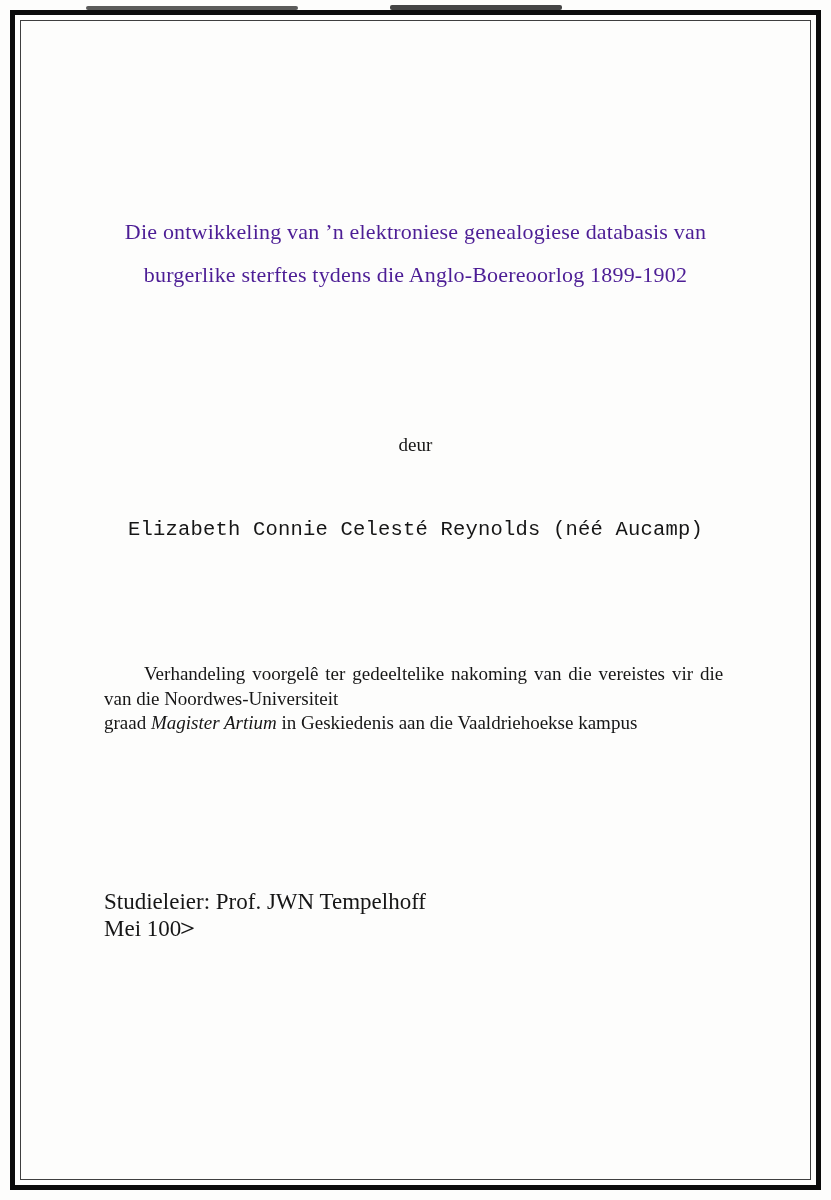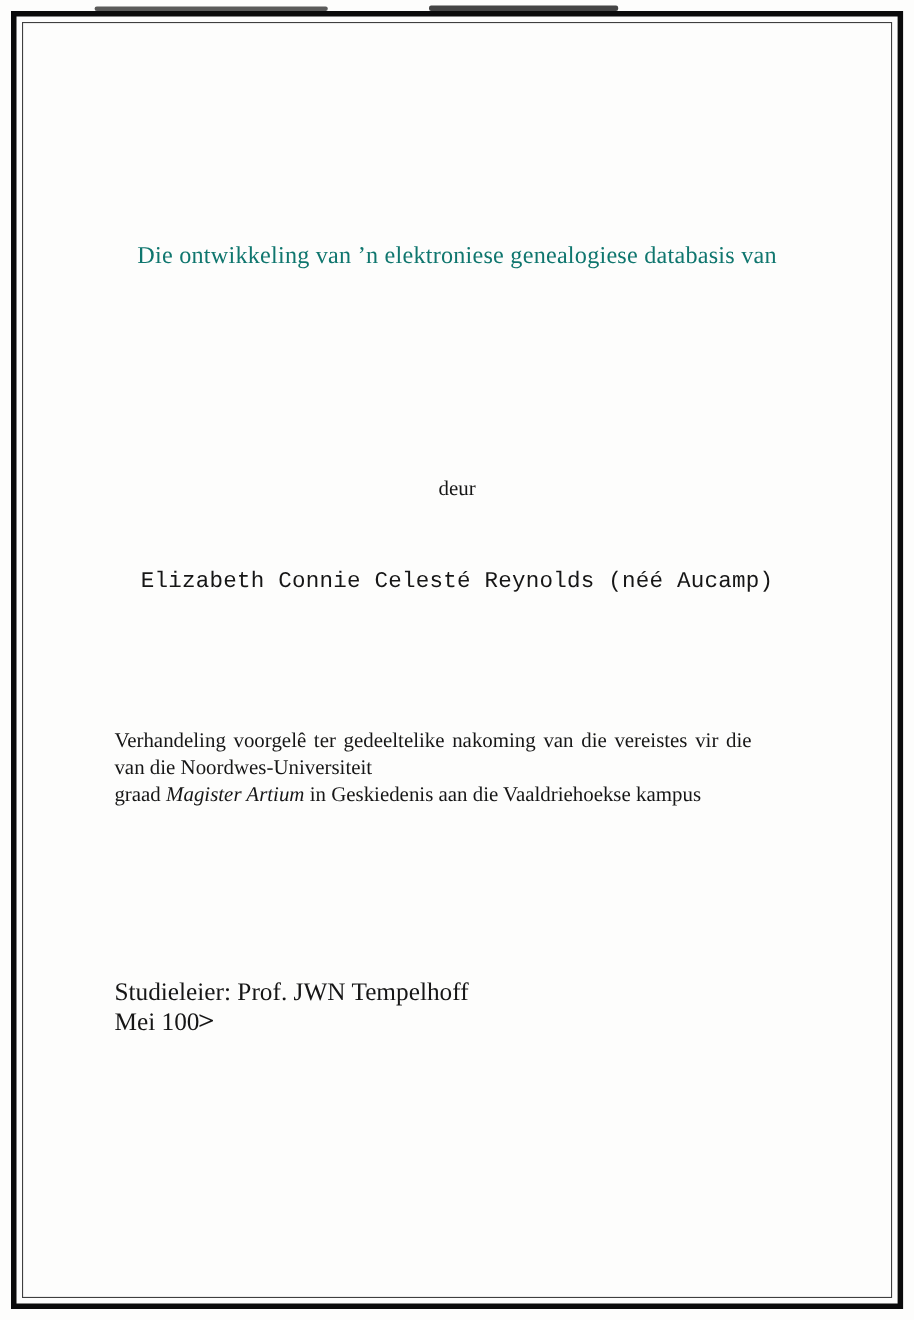--- a/index.html
+++ b/index.html
@@ -32,21 +32,21 @@
   .smudge-1 { left: 86px;  top: 6px; width: 212px; height: 4px; opacity: .75; }
   .smudge-2 { left: 390px; top: 5px; width: 172px; height: 5px; opacity: .85; }
 
   .thesis-title {
     position: absolute;
     left: 40px; right: 40px; top: 210px;
     text-align: center;
     font-size: 22px;
     line-height: 43px;
     letter-spacing: 0.2px;
-    color: #0f766e;
+    color: #4c1d95;
   }
   .byline {
     position: absolute;
     left: 0; right: 0; top: 434px;
     text-align: center;
     font-size: 19px;
   }
   .author {
     position: absolute;
     left: 0; right: 0; top: 518px;
@@ -54,21 +54,21 @@
     font-size: 20.5px;
     letter-spacing: 0.2px;
     font-family: Liberation Mono, monospace;
   }
   .statement {
     position: absolute;
     left: 104px; top: 662px; width: 640px;
     font-size: 19px;
     line-height: 24.5px;
   }
-  .statement .line-justified { word-spacing: 2.2px; white-space: nowrap; }
+  .statement .line-justified { word-spacing: 2.2px; white-space: nowrap; margin-left: 40px; }
   .statement .italic { font-style: italic; }
   .supervisor-block {
     position: absolute;
     left: 104px; top: 889px;
     font-size: 23px;
     line-height: 26.5px;
   }
   .date-glyph {
     display: inline-block;
     font-weight: 700;
@@ -104,20 +104,21 @@
 <body>
 
 <div class="page">
   <div class="frame-outer"></div>
   <div class="frame-inner"></div>
   <div class="scan-smudge smudge-1"></div>
   <div class="scan-smudge smudge-2"></div>
 
   <div class="thesis-title">
     <div>Die ontwikkeling van ’n elektroniese genealogiese databasis van</div>
+    <div>burgerlike sterftes tydens die Anglo-Boereoorlog 1899-1902</div>
   </div>
 
   <div class="byline">deur</div>
 
   <div class="author">Elizabeth Connie Celesté Reynolds (néé Aucamp)</div>
 
   <div class="statement">
     <div class="line-justified">Verhandeling voorgelê ter gedeeltelike nakoming van die vereistes vir die</div>
     <div>van die Noordwes-Universiteit</div>
     <div><span>graad </span><span class="italic">Magister Artium</span><span> in Geskiedenis aan die Vaaldriehoekse kampus</span></div>

